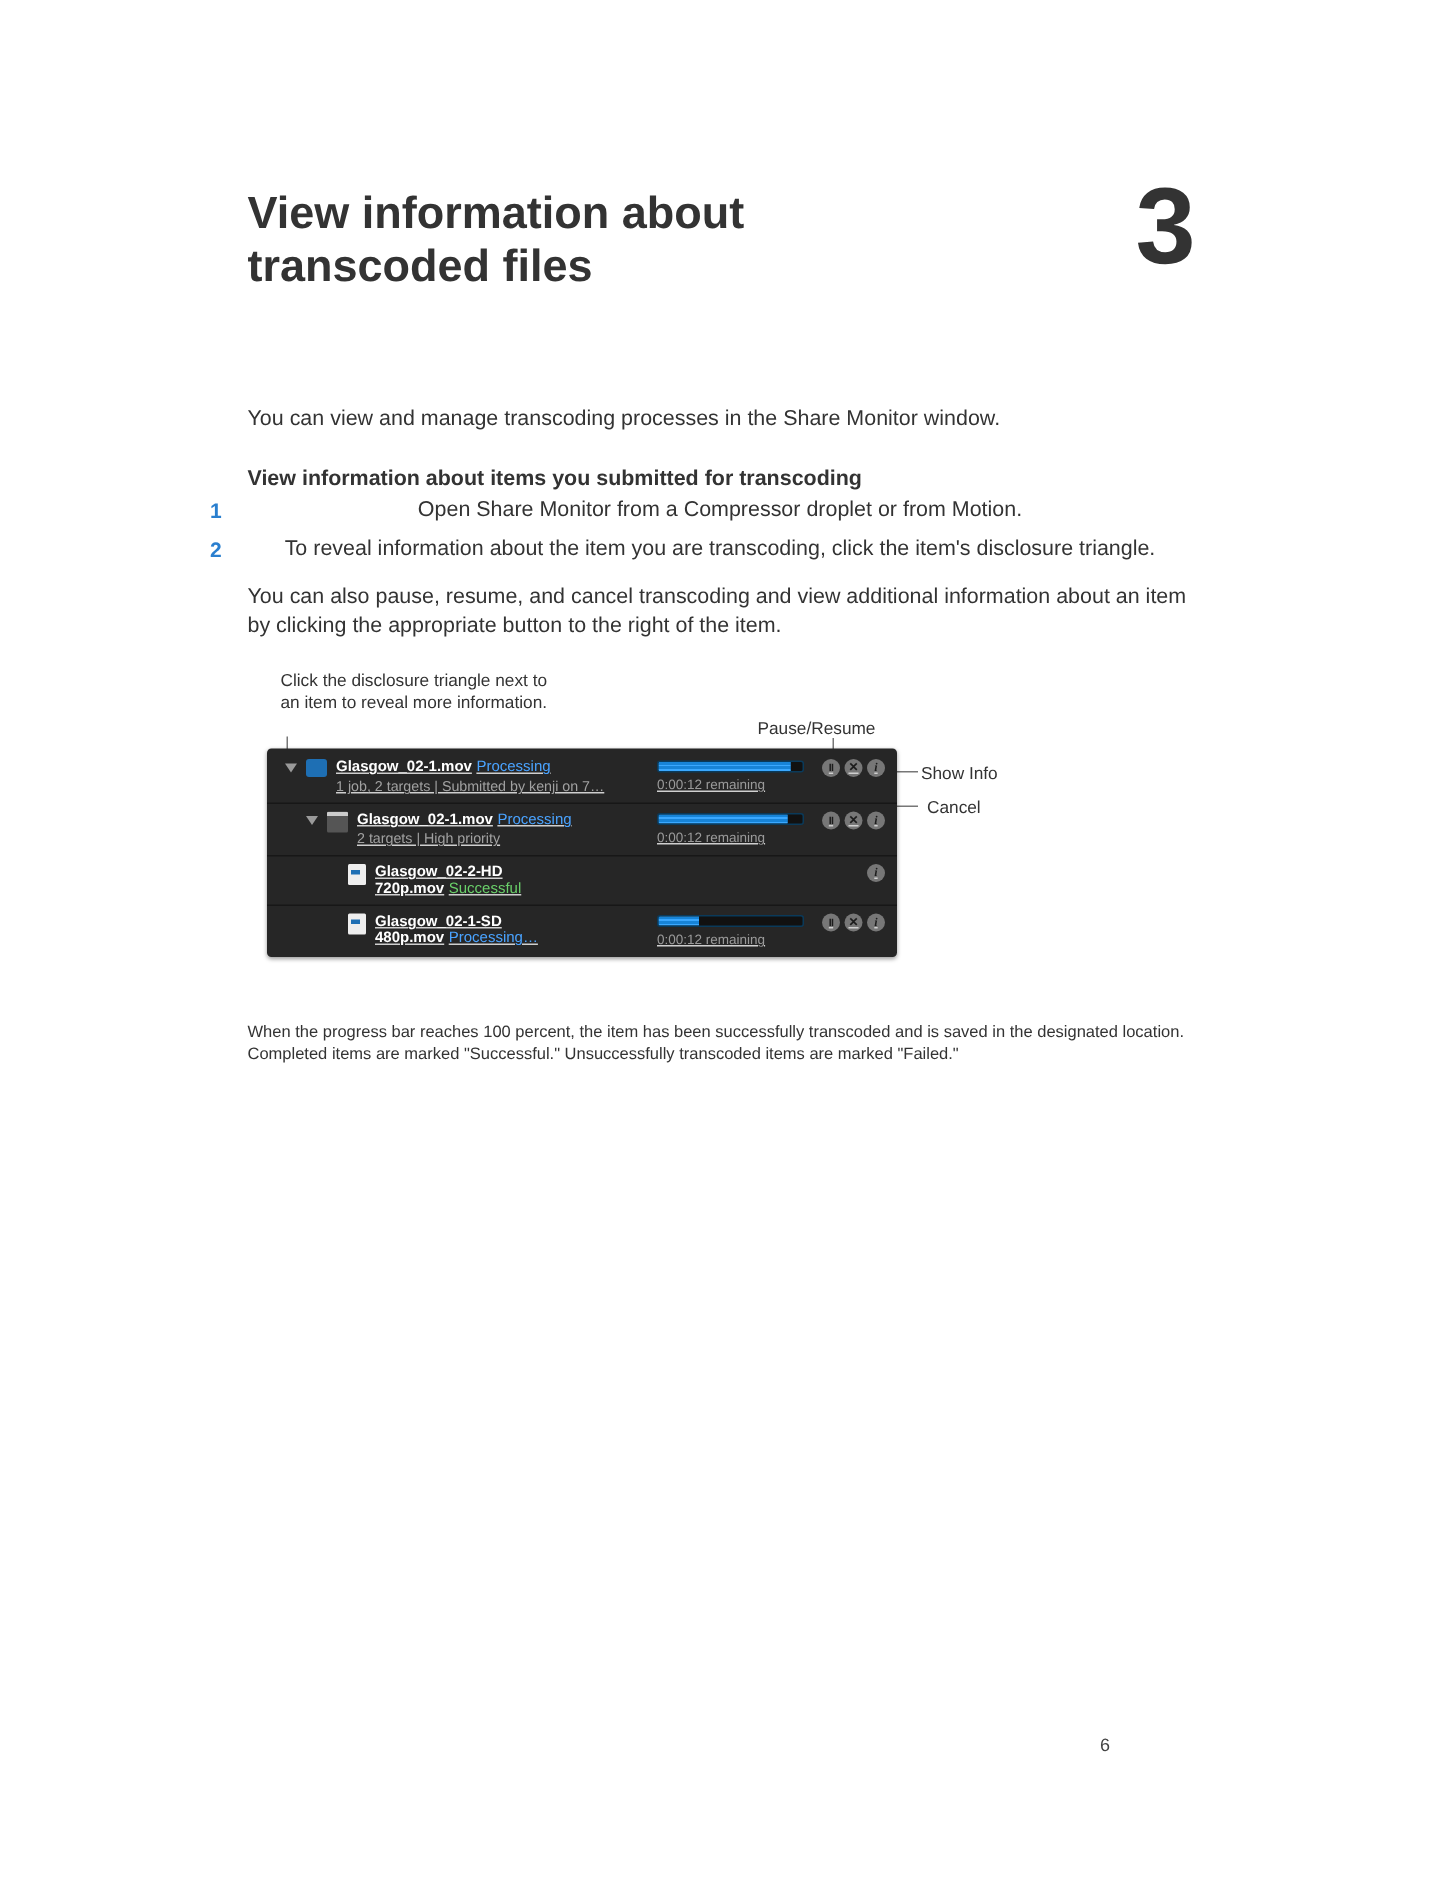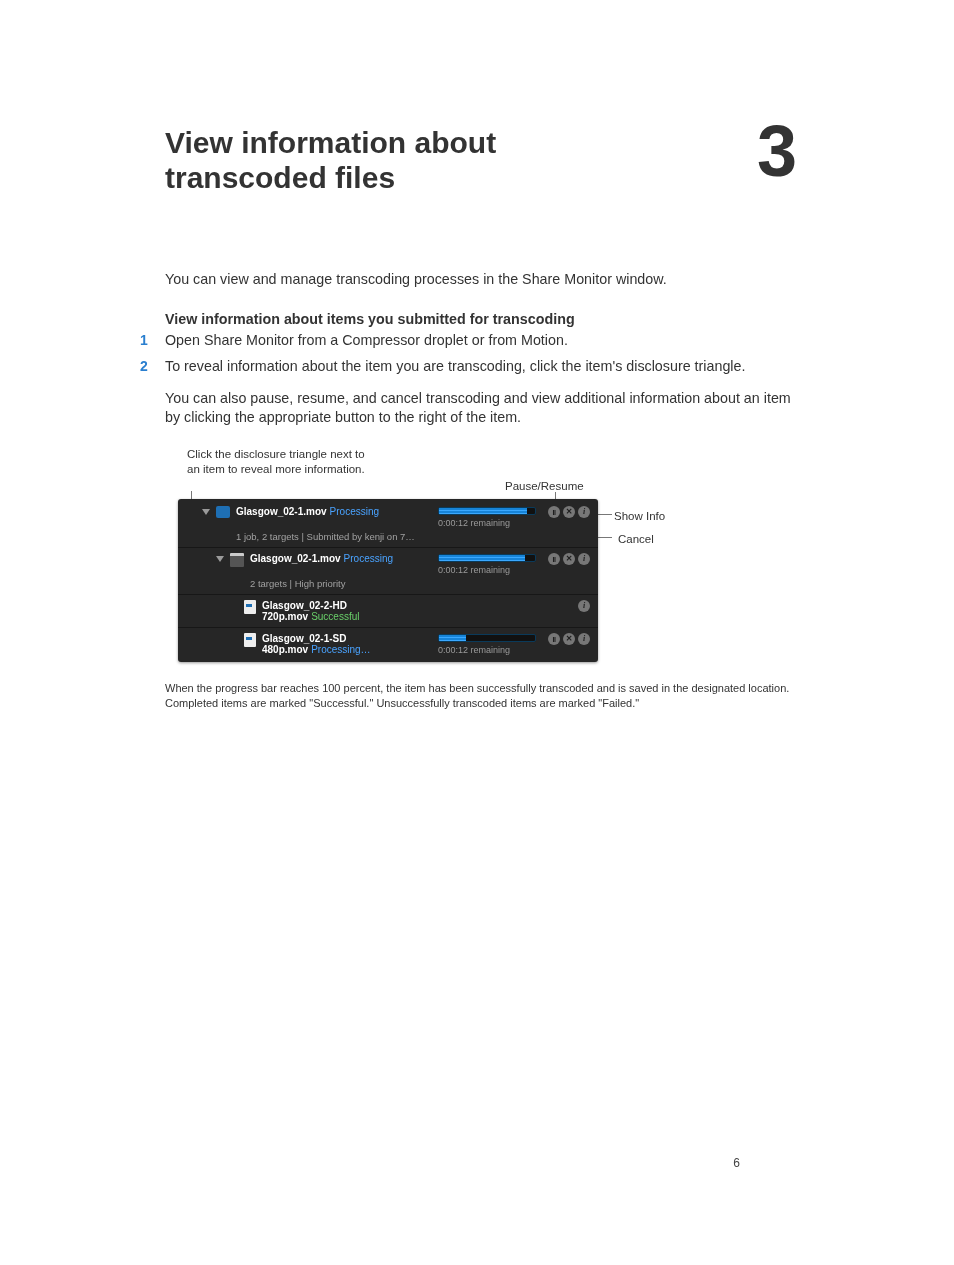--- a/index.html
+++ b/index.html
@@ -53,20 +53,21 @@
     margin-top: 22px;
     font-size: 14.3px;
     font-weight: 700;
     color: #333;
   }
   ol.steps {
     margin: 4px 0 0 0;
     padding: 0;
     list-style: none;
     counter-reset: step;
+    text-align: center;
   }
   ol.steps > li {
     position: relative;
     padding-left: 0;
     margin-bottom: 7px;
     font-size: 14.3px;
     line-height: 1.35;
   }
   ol.steps > li::before {
     counter-increment: step;
@@ -108,21 +109,22 @@
     width: 420px;
     background: #262626;
     border-radius: 3px;
     box-shadow: 0 1px 3px rgba(0,0,0,0.4);
     padding: 2px 0;
     font-size: 10px;
     color: #cfcfcf;
   }
   .row {
     position: relative;
-    padding: 5px 8px 5px 24px;
+    padding: 5px 8px 5px 12px;
+    text-decoration: underline;
   }
   .row + .row { border-top: 1px solid #171717; }
   .row-inner {
     display: flex;
     align-items: flex-start;
     gap: 6px;
   }
   .disclosure {
     width: 0; height: 0;
     border-left: 4px solid transparent;
@@ -169,21 +171,21 @@
   }
   .labelcol .status {
     color: #4aa3ff;
     font-size: 10px;
     margin-left: 3px;
   }
   .labelcol .status.ok { color: #6ad06a; }
   .labelcol .sub {
     color: #a1a1a1;
     font-size: 9.5px;
-    margin-top: 14px;
+    margin-top: 2px;
   }
   .progcol {
     width: 96px;
     flex: 0 0 96px;
     padding-top: 1px;
   }
   .pbar {
     width: 96px; height: 6px;
     background: #111;
     border-radius: 2px;

